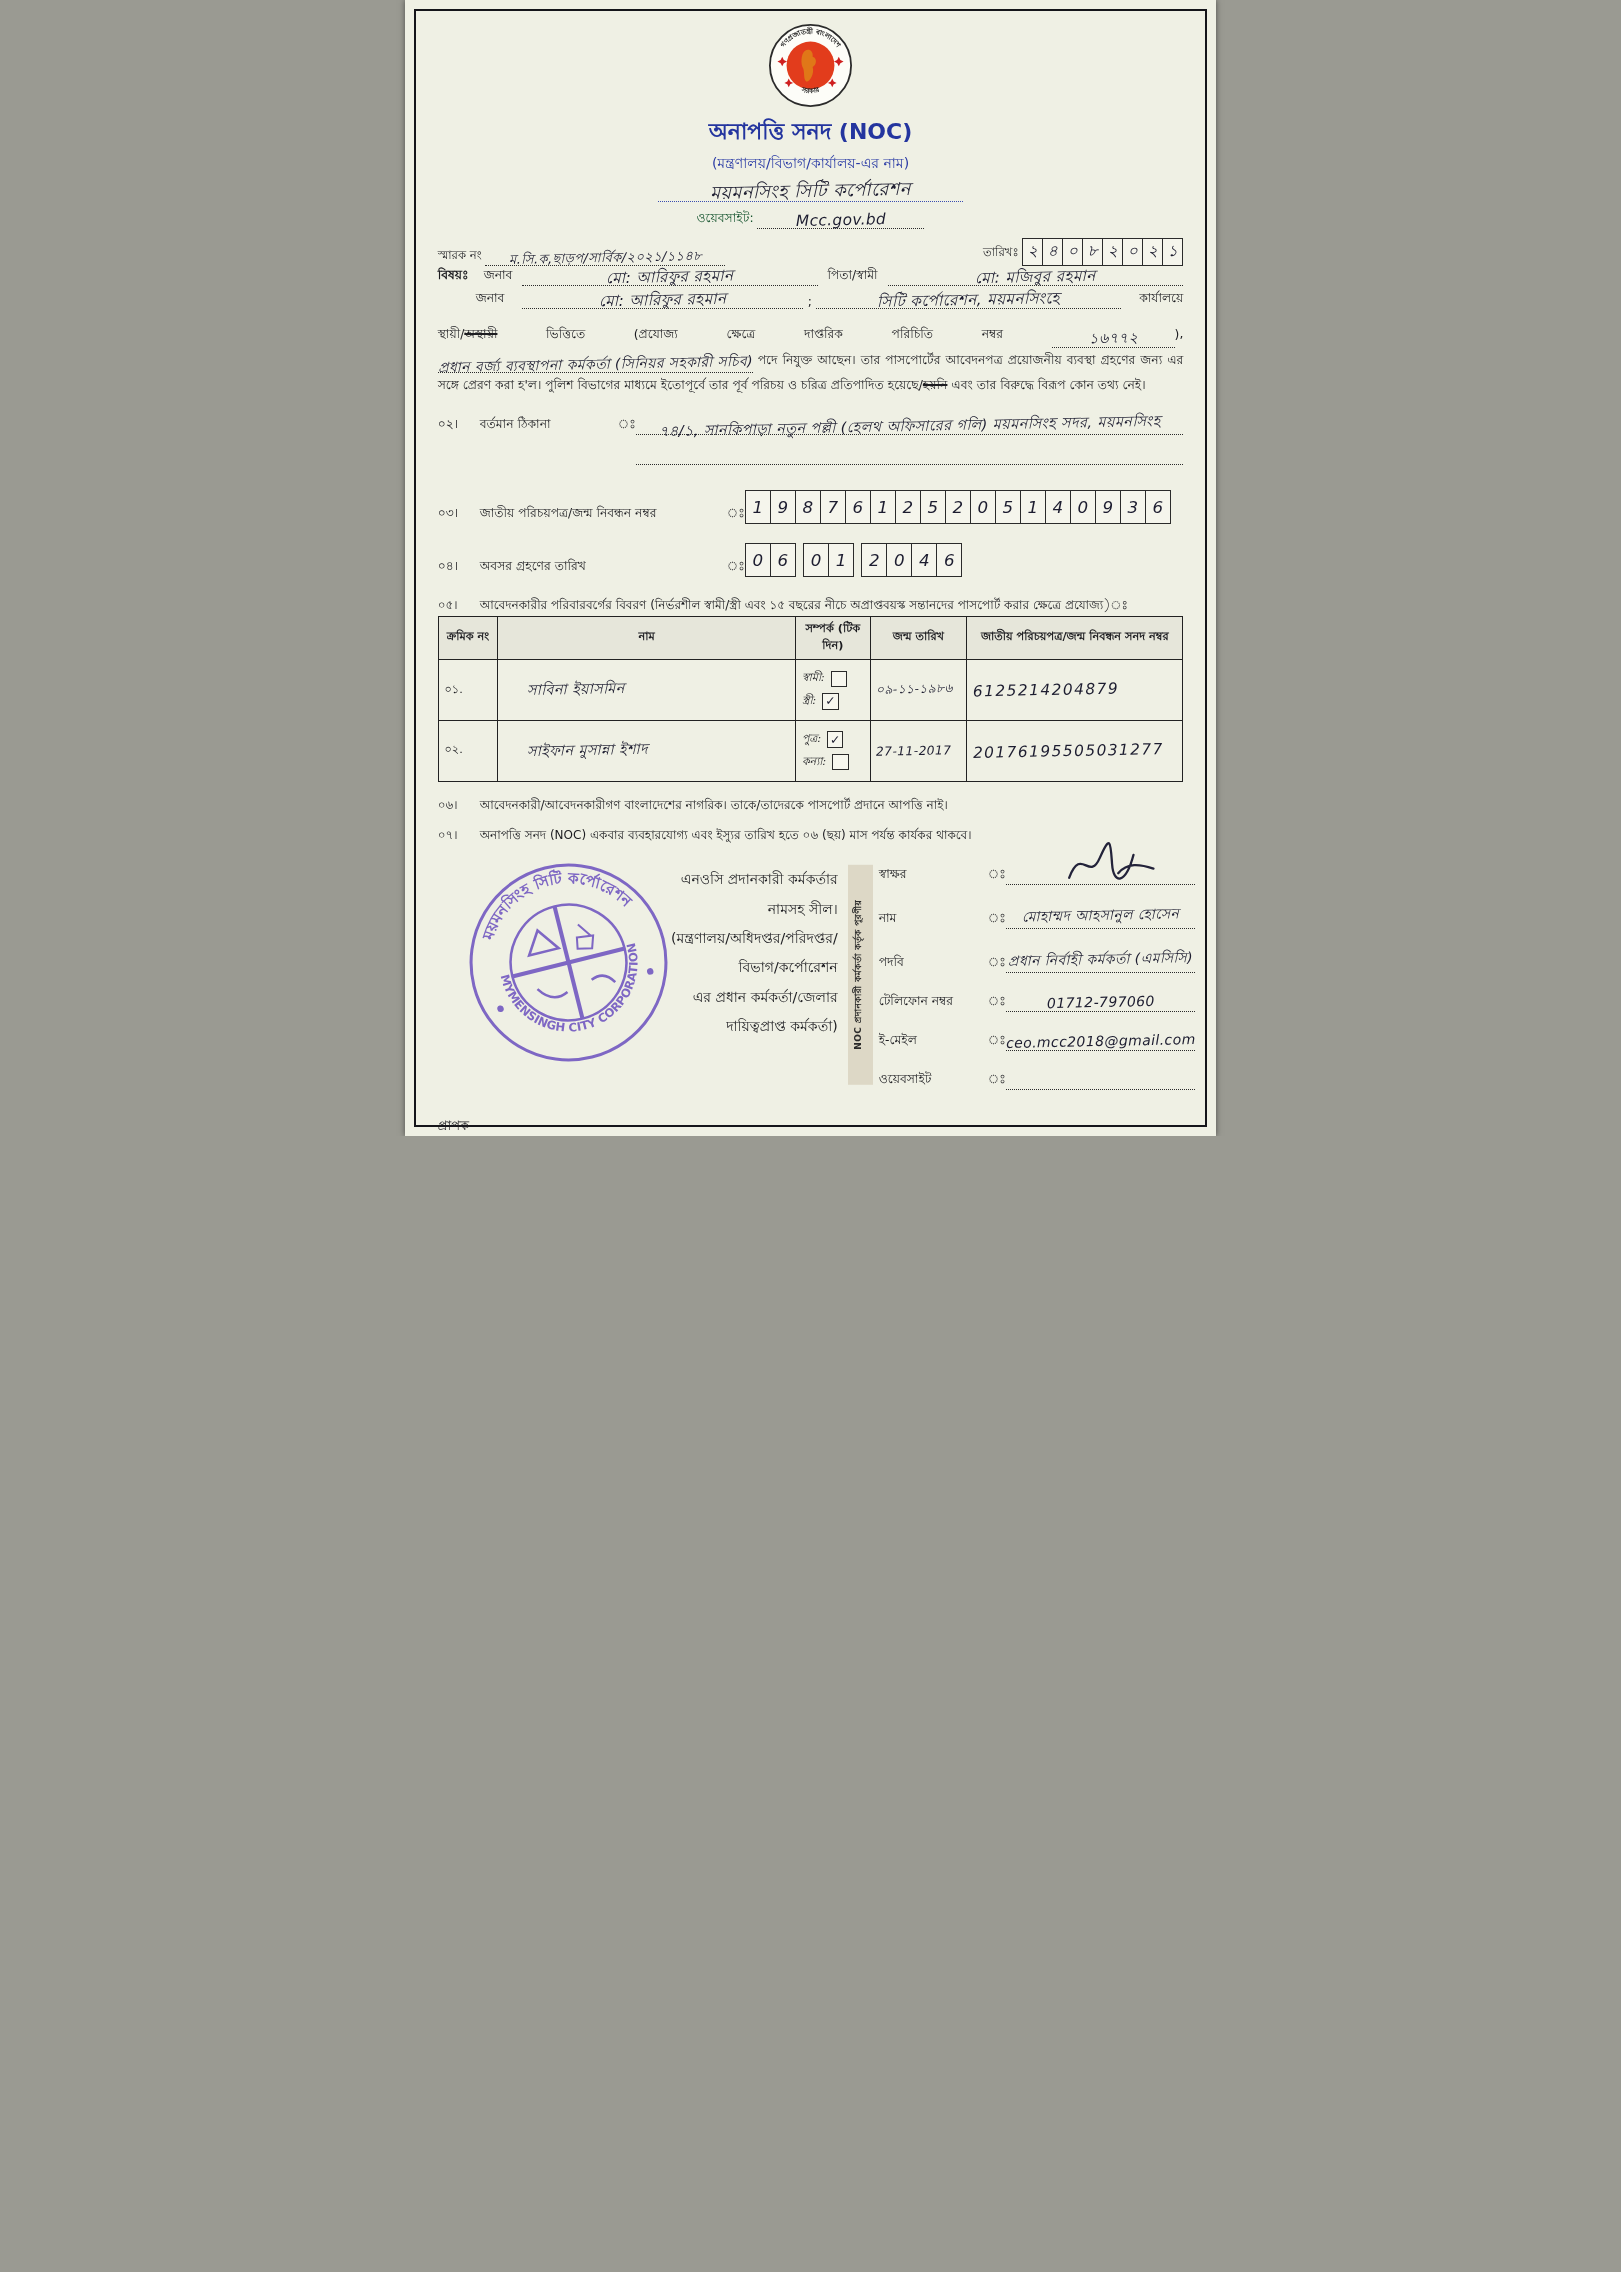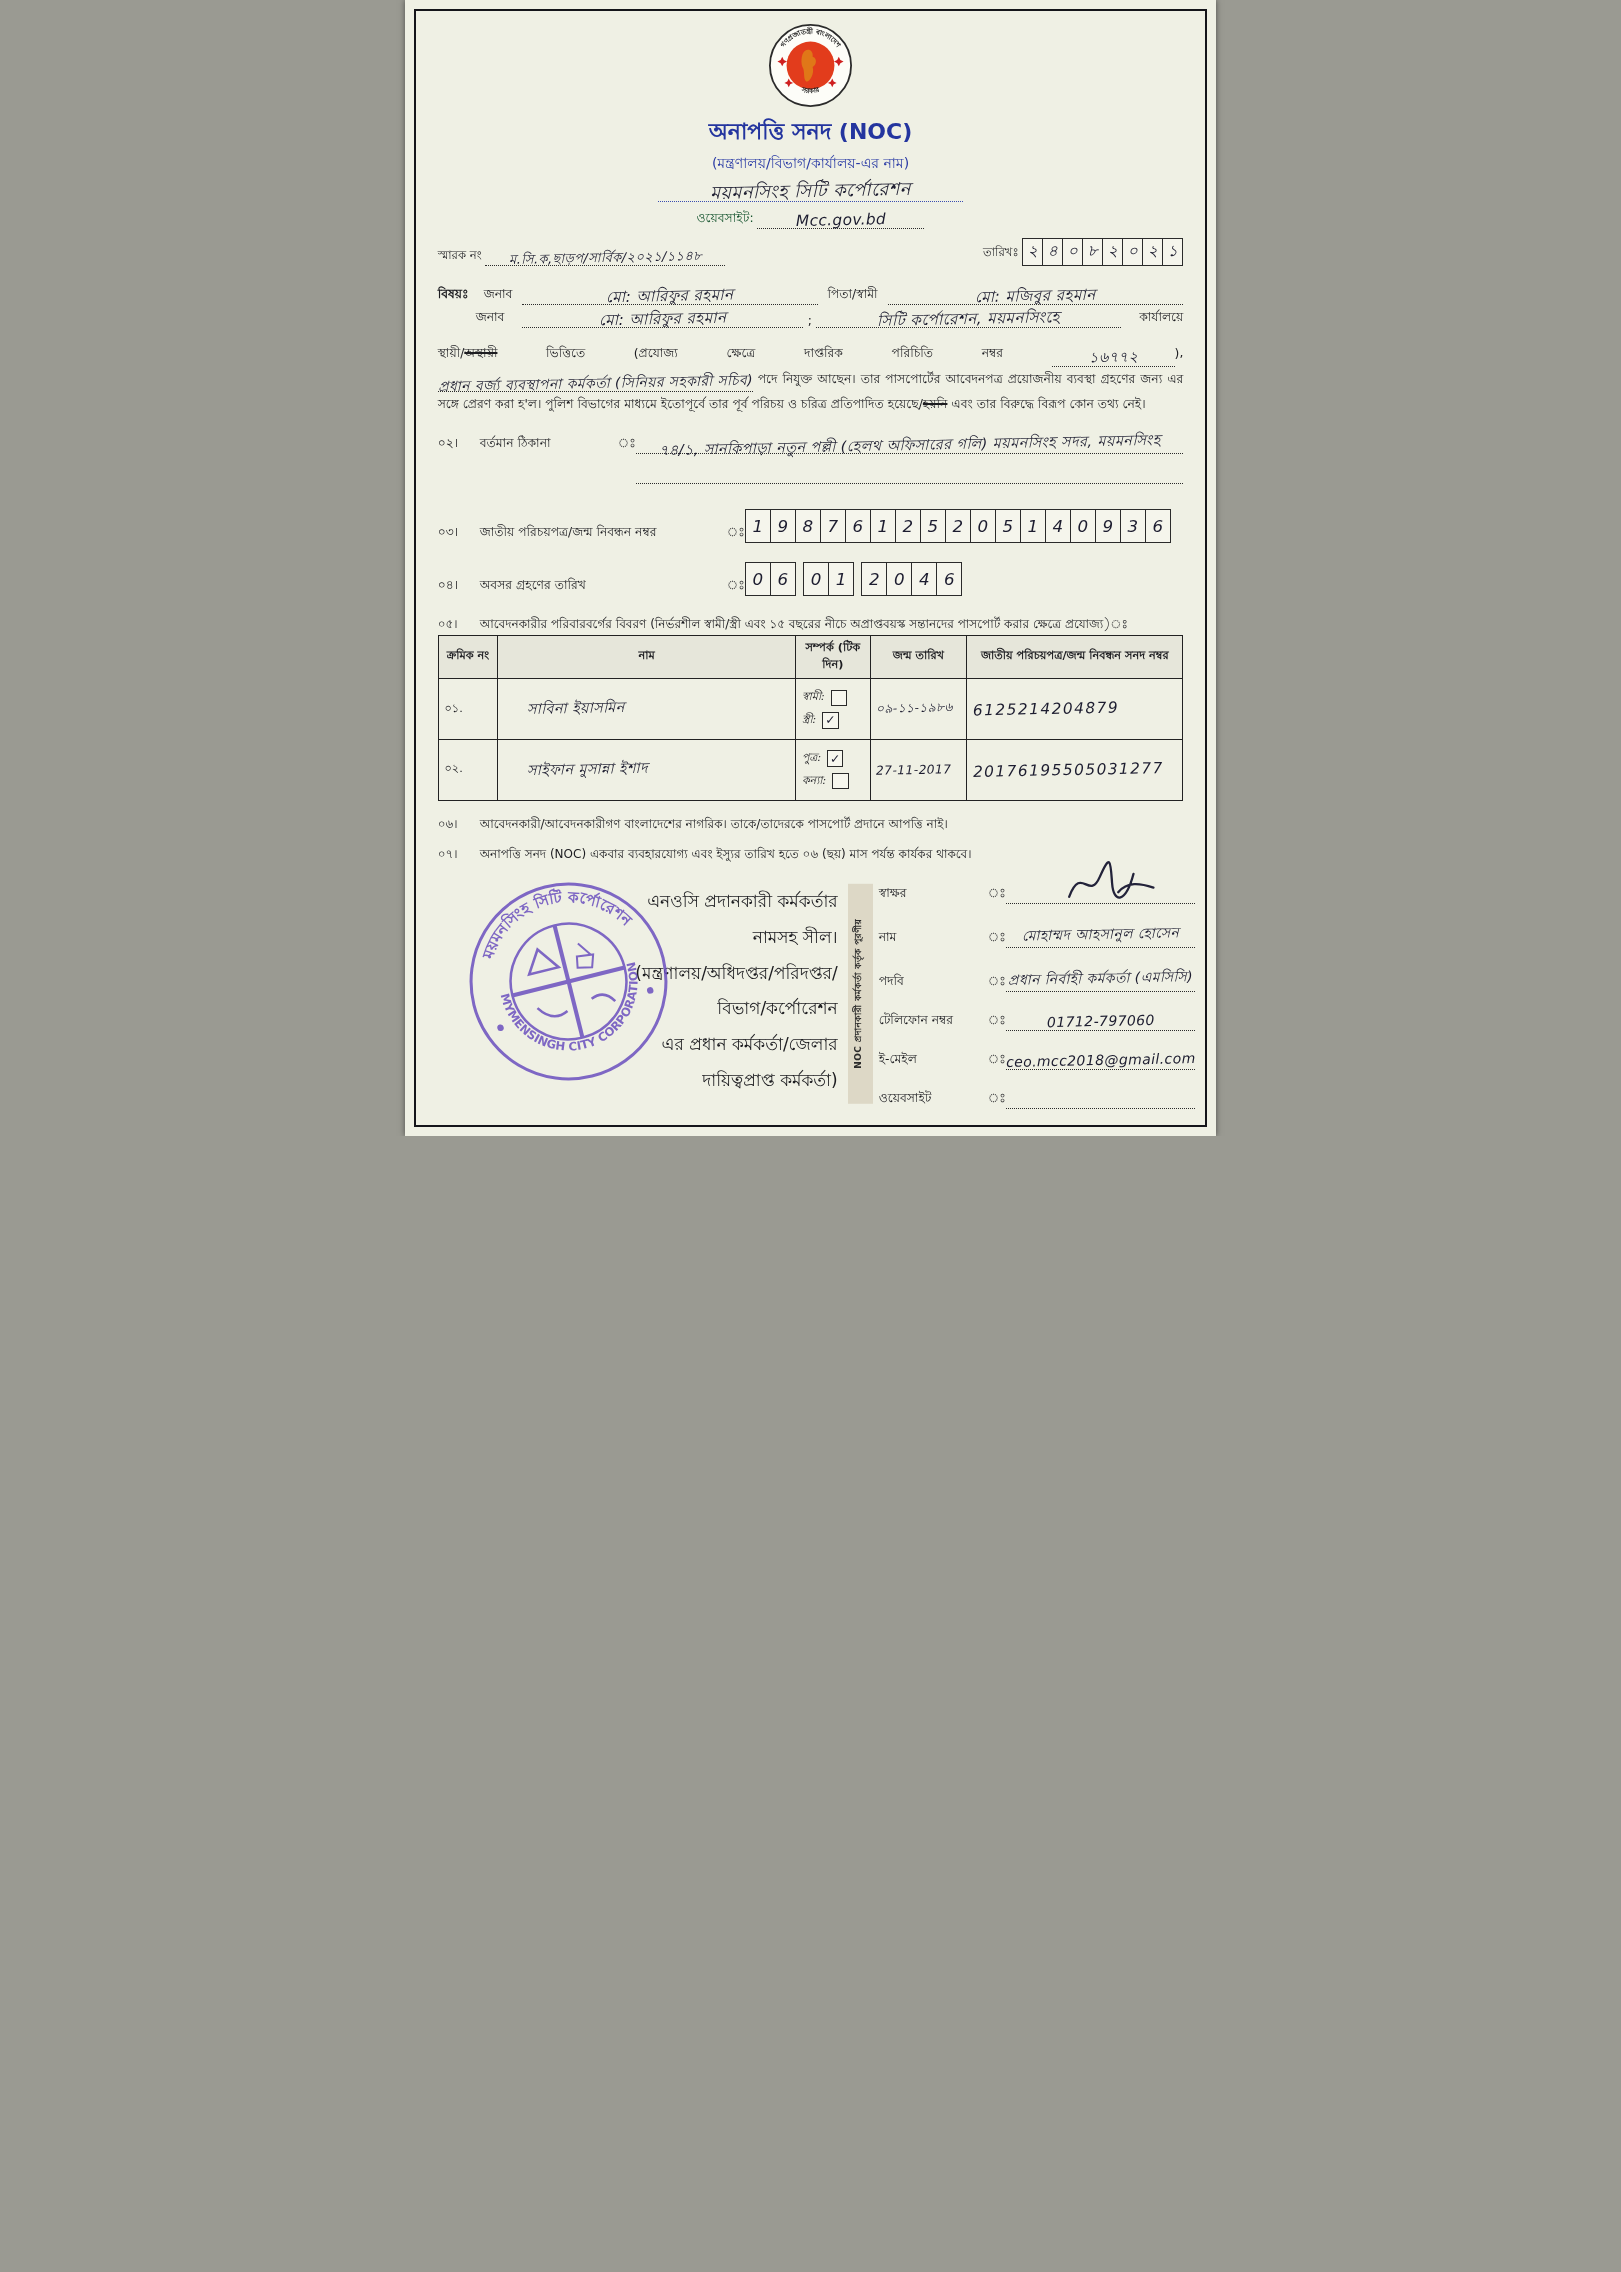--- a/index.html
+++ b/index.html
@@ -20,38 +20,38 @@
   .orgline{margin:2.9px auto 1.5px auto;}
   .webline{margin:7.3px auto 1.5px auto;font-size:12.3px;}
   
   .memorow{display:flex;justify-content:space-between;align-items:flex-end;margin-top:8.7px;font-size:11.6px;}
   .boxes{display:inline-flex;border:1.5px solid #2b2b2b;vertical-align:middle;background:#f5f5ec;}
   .boxes .bx{width:19px;height:26px;border-left:1.5px solid #2b2b2b;display:flex;align-items:center;justify-content:center;font-size:15.3px;font-style:italic;color:#1d1d30;}
   .boxes .bx:first-child{border-left:none;}
   .bigbx .bx{width:24px;height:32px;font-size:16.7px;}
   .grp{display:inline-flex;margin-right:7.3px;}
   
-  .subject{margin-top:19px;font-size:12.3px;}
+  .subject{font-size:12.3px;}
   .srow{display:flex;align-items:flex-end;margin-bottom:2.9px;}
   .para{font-size:12.3px;line-height:2.1;margin:13px 0 4.4px 0;text-align:justify;}
   .itemrow{display:flex;align-items:flex-end;margin-top:16px;font-size:12.3px;}
   .inum{width:42px;flex:0 0 42px;}
   
   table.fam{border-collapse:collapse;width:100%;margin-top:0;font-size:11.3px;}
   table.fam th,table.fam td{border:1.8px solid #222;padding:4.4px 5.8px;vertical-align:middle;}
   table.fam th{background:#e6e6da;font-weight:bold;text-align:center;line-height:1.5;}
   table.fam td{height:51px;}
   .relline{display:flex;align-items:center;gap:5.8px;margin:3.6px 0;font-size:11px;font-style:italic;}
   .cb{width:14.5px;height:14.5px;border:1.5px solid #2b2b2b;display:inline-flex;align-items:center;justify-content:center;font-size:12.3px;color:#18182c;background:#f7f7ee;}
   
   .stmt{display:flex;margin-top:10.2px;font-size:12px;line-height:1.6;}
   
   .sigarea{position:relative;margin-top:20.3px;min-height:218px;}
   .siggrid{display:flex;align-items:flex-start;}
-  .leftlabels{flex:0 0 291px;margin-left:109px;text-align:right;font-size:17px;line-height:2.1;}
+  .leftlabels{flex:0 0 291px;margin-left:109px;text-align:right;font-size:14px;line-height:2.1;}
   .vstrip{flex:0 0 22px;margin:0 5.8px 0 10.2px;background:#ddd8c6;color:#2a2a2a;font-size:9px;font-weight:bold;writing-mode:vertical-rl;transform:rotate(180deg);text-align:center;padding:4.4px 1.5px;letter-spacing:0.4px;min-height:211px;}
   .fields{flex:1;font-size:12.3px;}
   .sigrow{display:flex;align-items:flex-end;margin-bottom:19px;}
   .sigrow .flabel{flex:0 0 109px;}
   .sigrow .fcolon{flex:0 0 11.6px;}
   .sigrow .fval{flex:1;position:relative;border-bottom:1.5px dotted #2b2b2b;text-align:center;min-height:17.4px;}
   .fval .hand{font-size:14px;white-space:nowrap;}
   .scribble{position:absolute;left:30%;bottom:-2.9px;height:46px;}
   .stamp{position:absolute;left:29px;top:-4.4px;opacity:.82;transform:rotate(-14deg);}
   

